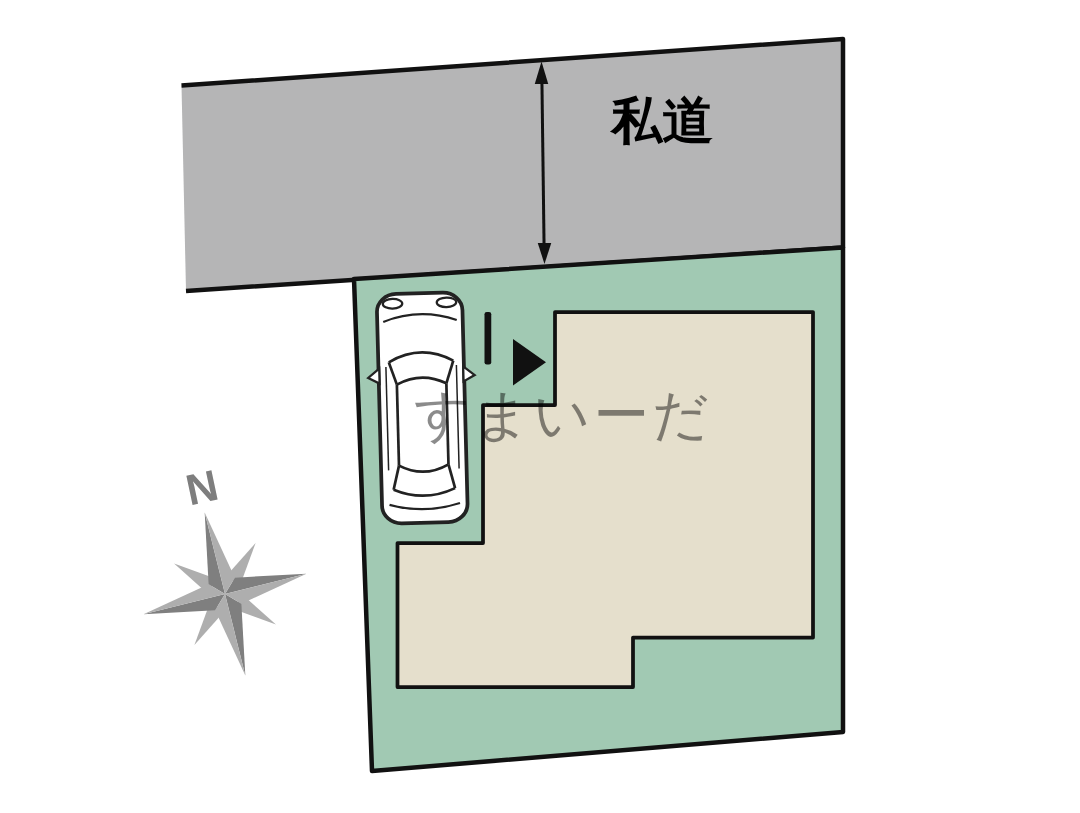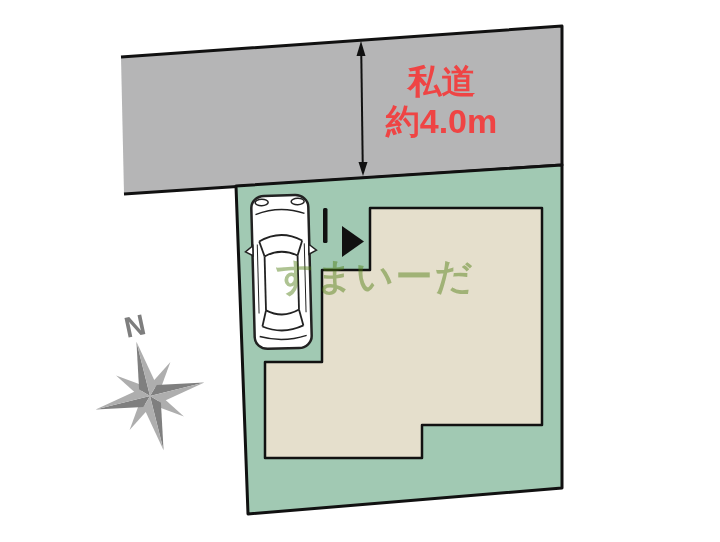--- a/index.html
+++ b/index.html
@@ -6,38 +6,38 @@
   .canvas{
     position:relative;
     width:720px;height:542px;
     background:#ffffff;
     overflow:hidden;
     font-family:"Liberation Sans", sans-serif;
   }
   .plan-svg{position:absolute;left:0;top:0;}
   .label{
     position:absolute;
-    color:#ef4444;
+    color:#000000;
     pointer-events:none;
     white-space:nowrap;
   }
   .road-label{
     left:359px;top:62px;width:165px;
     text-align:center;
     font-size:34px;font-weight:600;line-height:1.17;
   }
   .building-label{
     left:362px;top:299px;width:172px;
     text-align:center;
     font-size:50px;font-weight:700;letter-spacing:1px;
   }
   .watermark{
     left:276px;top:252px;
-    font-size:37px;font-weight:700;letter-spacing:2px;
-    color:#4d7c0f;opacity:0.45;
+    font-size:37px;font-weight:400;letter-spacing:2px;
+    color:#000000;opacity:0.45;
   }
   .north-label{
     left:120px;top:310px;width:30px;
     text-align:center;
     font-size:29px;font-weight:700;
     color:#7e7e7e;
     transform:rotate(-12deg);
   }
 </style>
 </head>
@@ -110,21 +110,20 @@
         <path d="M0,-56 L9,-9 L0,0 Z"></path>
         <path d="M56,0 L9,9 L0,0 Z"></path>
         <path d="M0,56 L-9,9 L0,0 Z"></path>
         <path d="M-56,0 L-9,-9 L0,0 Z"></path>
       </g>
     </g>
   </svg>
 
   <div class="label road-label">
     <div>私道</div>
-    <div>約4.0m</div>
   </div>
 
   <div class="label watermark">すまいーだ</div>
 
 
   <div class="label north-label">N</div>
 
 </div>
 
 </body></html>

